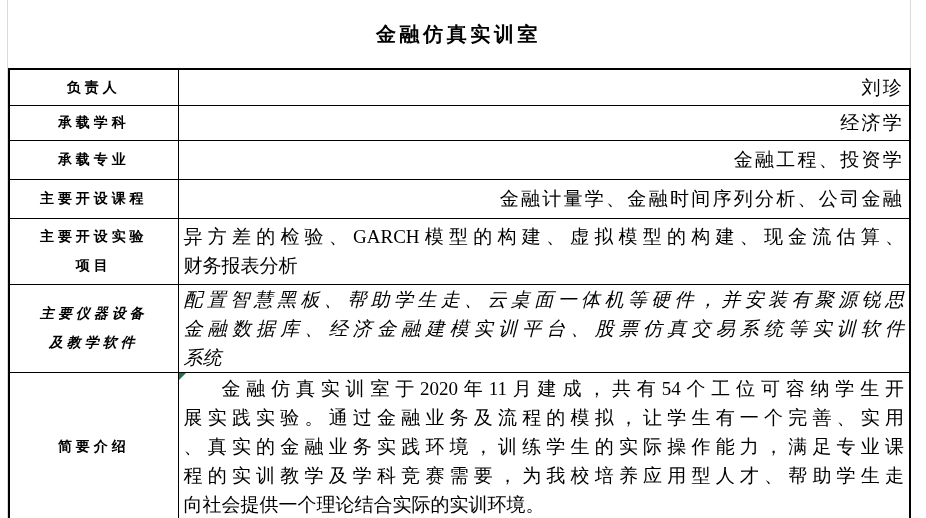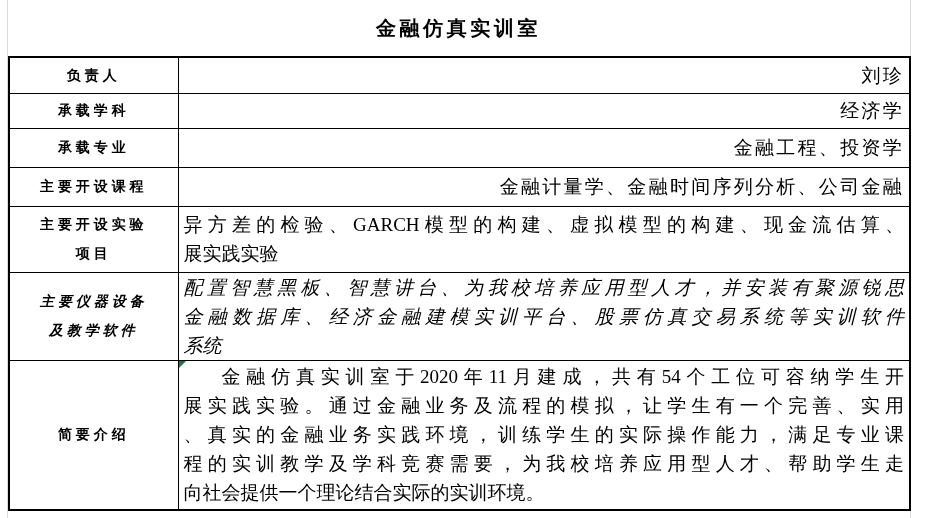--- a/index.html
+++ b/index.html
@@ -28,21 +28,21 @@
   .gridline.left  { left: 7px; }
   .gridline.right { left: 910px; }
 
   .sheet {
     position: relative;
     z-index: 1;
     margin-left: 8px;
     width: 901px;
   }
   .title-row {
-    height: 56px;
+    height: 68px;
     display: flex;
     align-items: center;
     justify-content: center;
     font-weight: bold;
     font-size: 20px;
     letter-spacing: 0.18em;
   }
   table.main {
     border-collapse: collapse;
     table-layout: fixed;
@@ -161,31 +161,31 @@
         </td>
       </tr>
 
       <tr class="r5">
         <td class="label-cell">
           <div>主要开设实验</div>
           <div>项目</div>
         </td>
         <td class="content-cell">
           <div class="jl">异方差的检验、GARCH模型的构建、虚拟模型的构建、现金流估算、</div>
-          <div class="ll">展实践实验</div>
+          <div class="ll">财务报表分析</div>
         </td>
       </tr>
 
       <tr class="r6">
         <td class="label-cell">
           <div>主要仪器设备</div>
           <div>及教学软件</div>
         </td>
         <td class="content-cell">
-          <div class="jl">配置智慧黑板、智慧讲台、为我校培养应用型人才，并安装有聚源锐思</div>
+          <div class="jl">配置智慧黑板、帮助学生走、云桌面一体机等硬件，并安装有聚源锐思</div>
           <div class="jl">金融数据库、经济金融建模实训平台、股票仿真交易系统等实训软件</div>
           <div class="ll">系统</div>
         </td>
       </tr>
 
       <tr class="r7">
         <td class="label-cell">
           <div>简要介绍</div>
         </td>
         <td class="content-cell">

